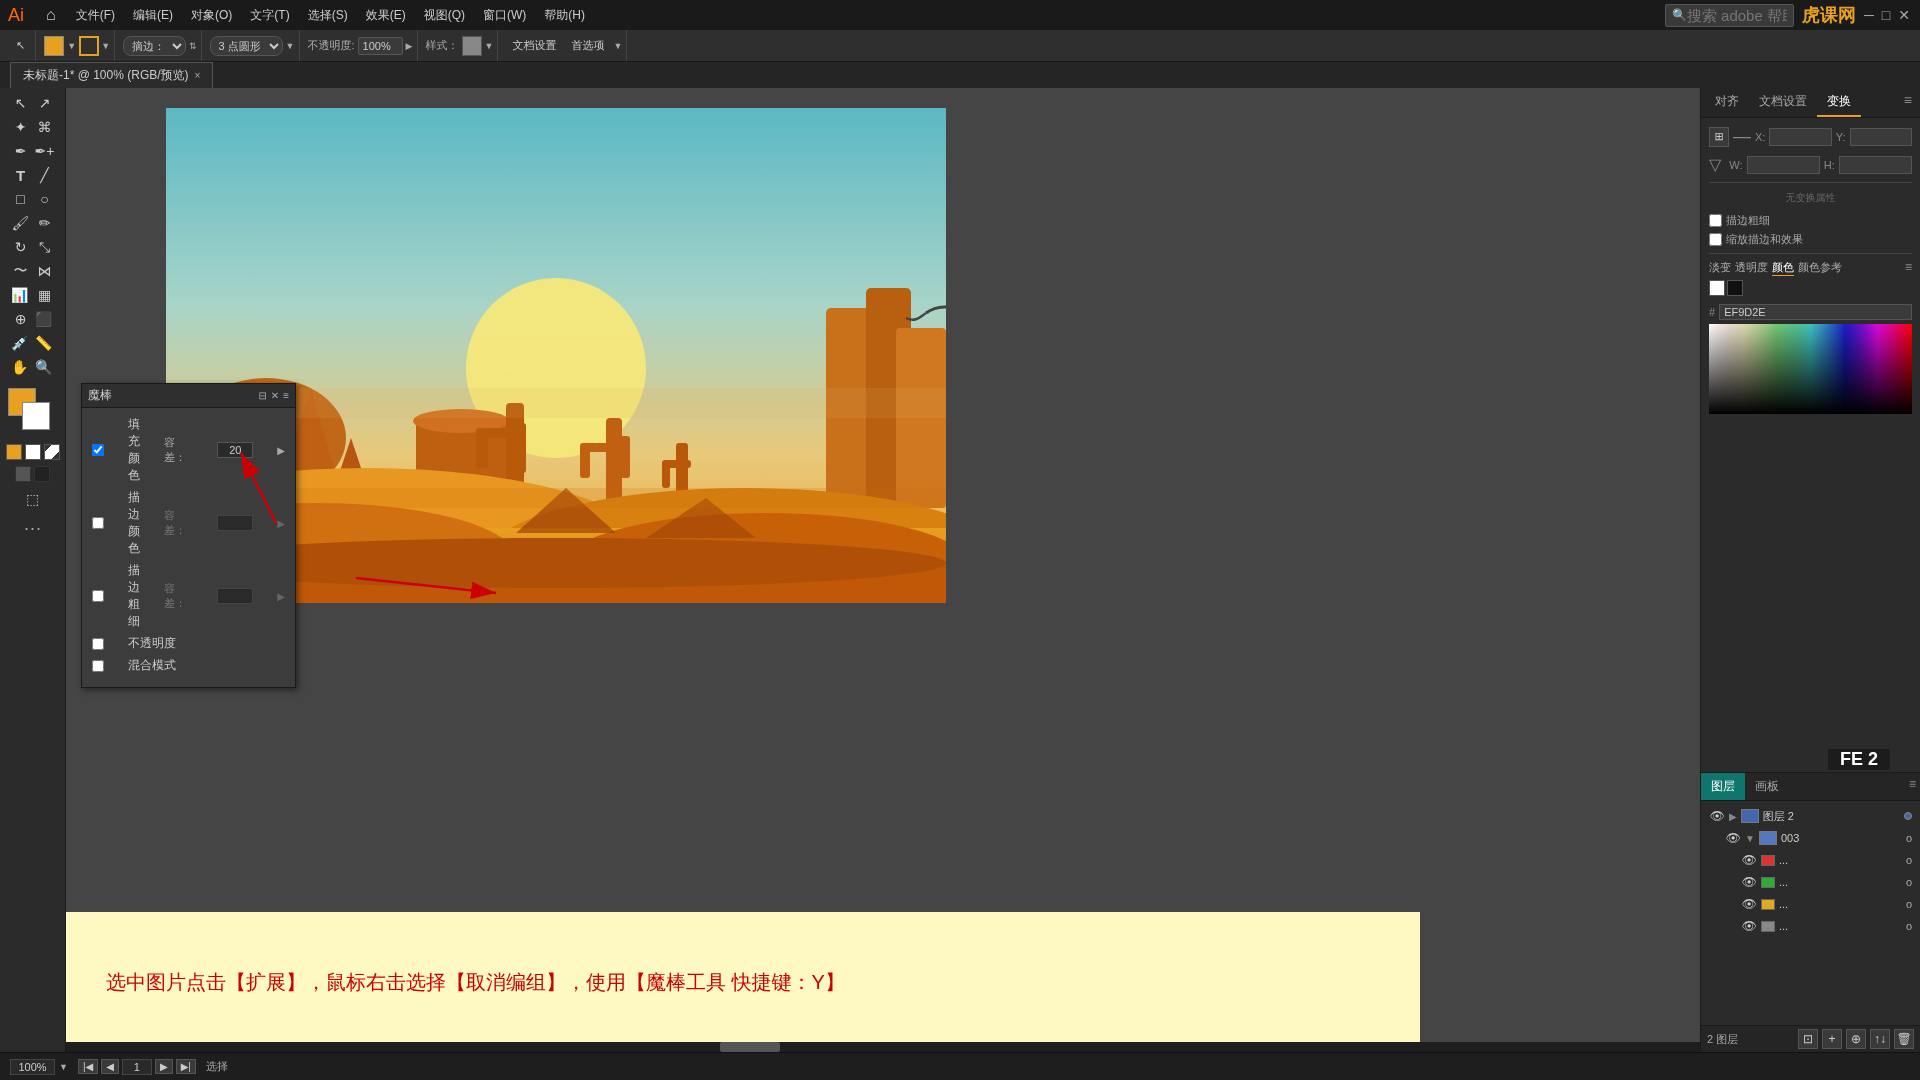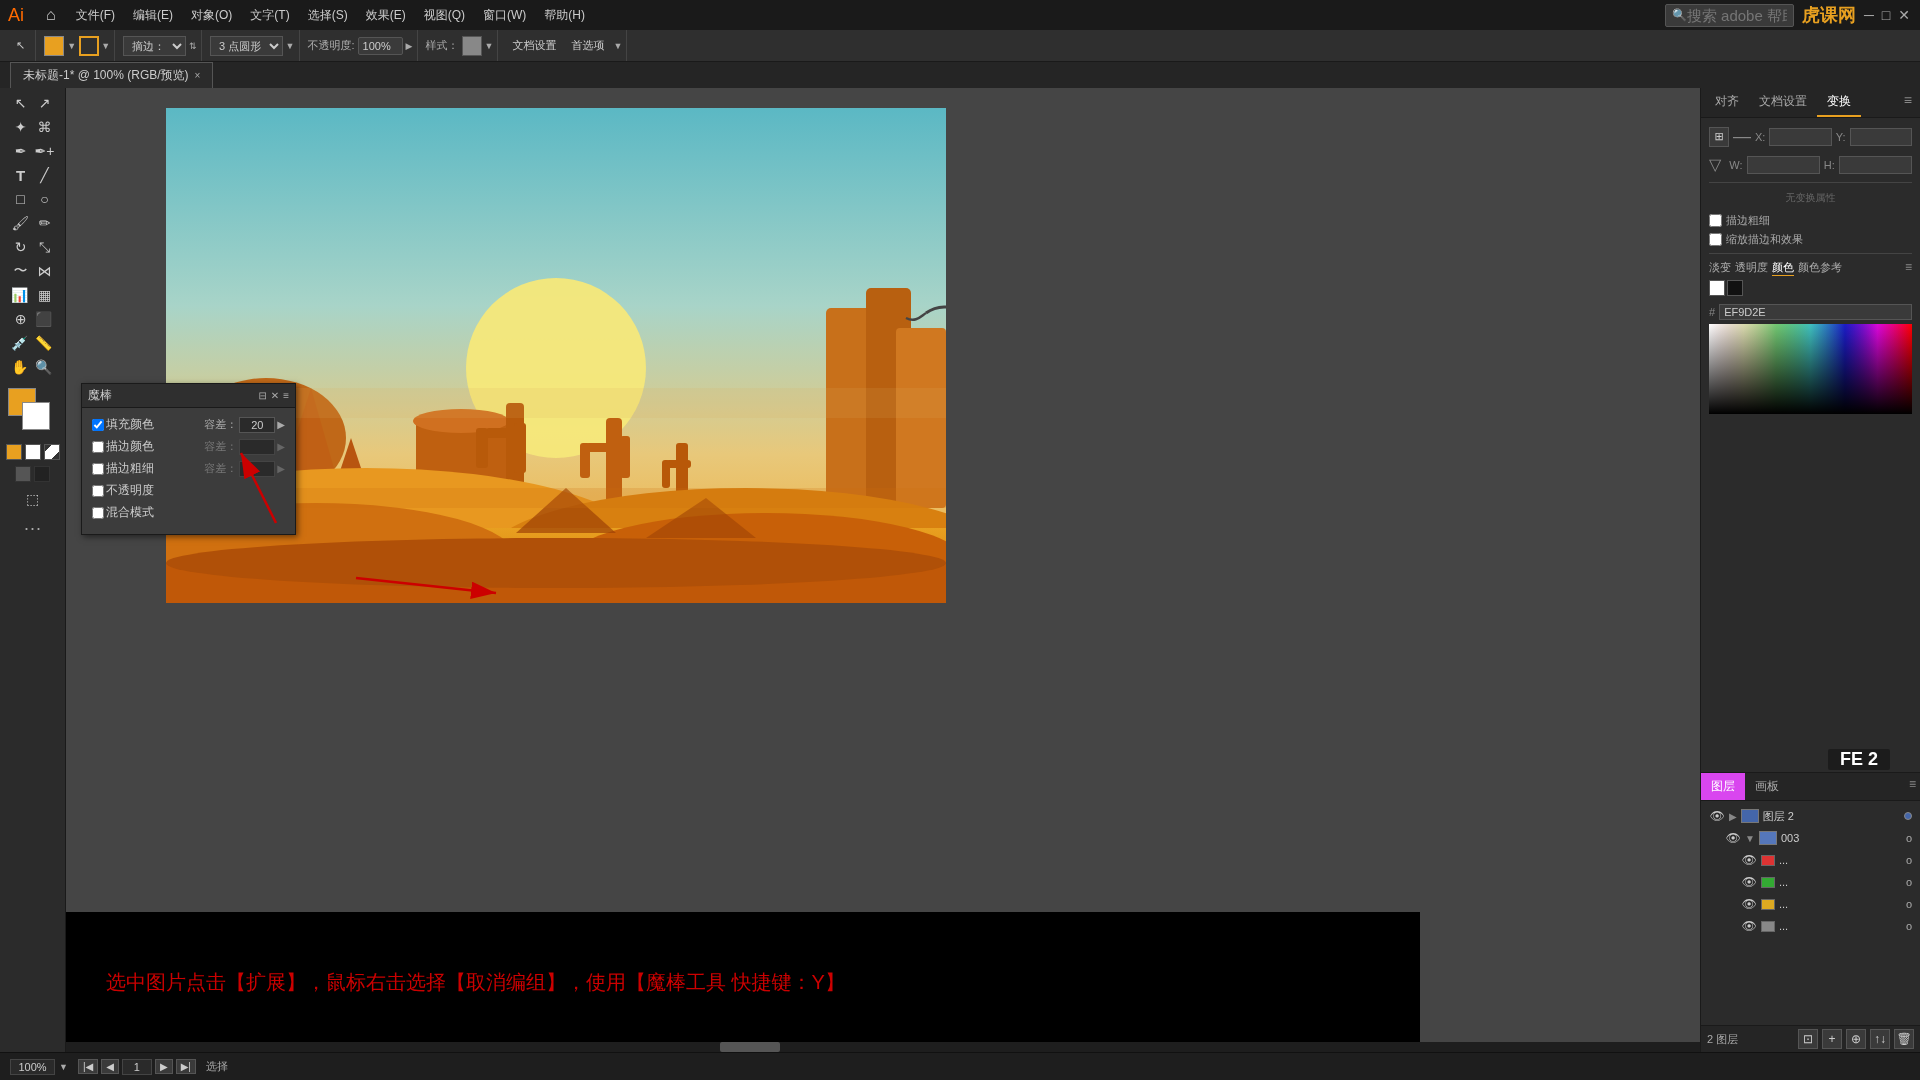--- a/index.html
+++ b/index.html
@@ -113,22 +113,21 @@
       background: transparent;
       border: 2px solid #e8a020;
       cursor: pointer;
     }
     .tool-select {
       background: #3a3a3a;
       border: 1px solid #555;
       color: #ccc;
       font-size: 11px;
       padding: 2px 4px;
-      border-radius: 0;
-      text-align: center;
+      border-radius: 8px;
     }
     .opacity-input {
       width: 45px;
       background: #3a3a3a;
       border: 1px solid #555;
       color: #ccc;
       font-size: 11px;
       padding: 2px 4px;
       border-radius: 2px;
     }
@@ -258,21 +257,21 @@
       color: #aaa;
       font-size: 10px;
     }
     .panel-body {
       padding: 8px 10px;
     }
     .panel-row {
       display: flex;
       align-items: center;
       margin-bottom: 5px;
-      gap: 2px;
+      gap: 24px;
     }
     .panel-row input[type="checkbox"] {
       width: 12px;
       height: 12px;
       cursor: pointer;
     }
     .panel-row label {
       font-size: 12px;
       color: #ccc;
       flex: 1;
@@ -315,21 +314,21 @@
       z-index: 20;
     }
 
     
     .instruction-area {
       position: absolute;
       bottom: 0;
       left: 0;
       right: 280px;
       height: 140px;
-      background: #000000;
+      background: #fef9c3;
       display: flex;
       align-items: center;
       justify-content: flex-start;
       padding: 20px 40px;
     }
     .instruction-text {
       color: #cc0000;
       font-size: 20px;
       line-height: 1.7;
       font-weight: normal;
@@ -434,21 +433,21 @@
       border-bottom: 1px solid #1a1a1a;
     }
     .lt-tab {
       padding: 5px 10px;
       font-size: 12px;
       color: #aaa;
       cursor: pointer;
     }
     .lt-tab.active {
       color: #fff;
-      background: #d946ef;
+      background: #0f766e;
     }
     .layers-body {
       flex: 1;
       overflow-y: auto;
       padding: 4px;
     }
     .layer-item {
       display: flex;
       align-items: center;
       padding: 3px 4px;

